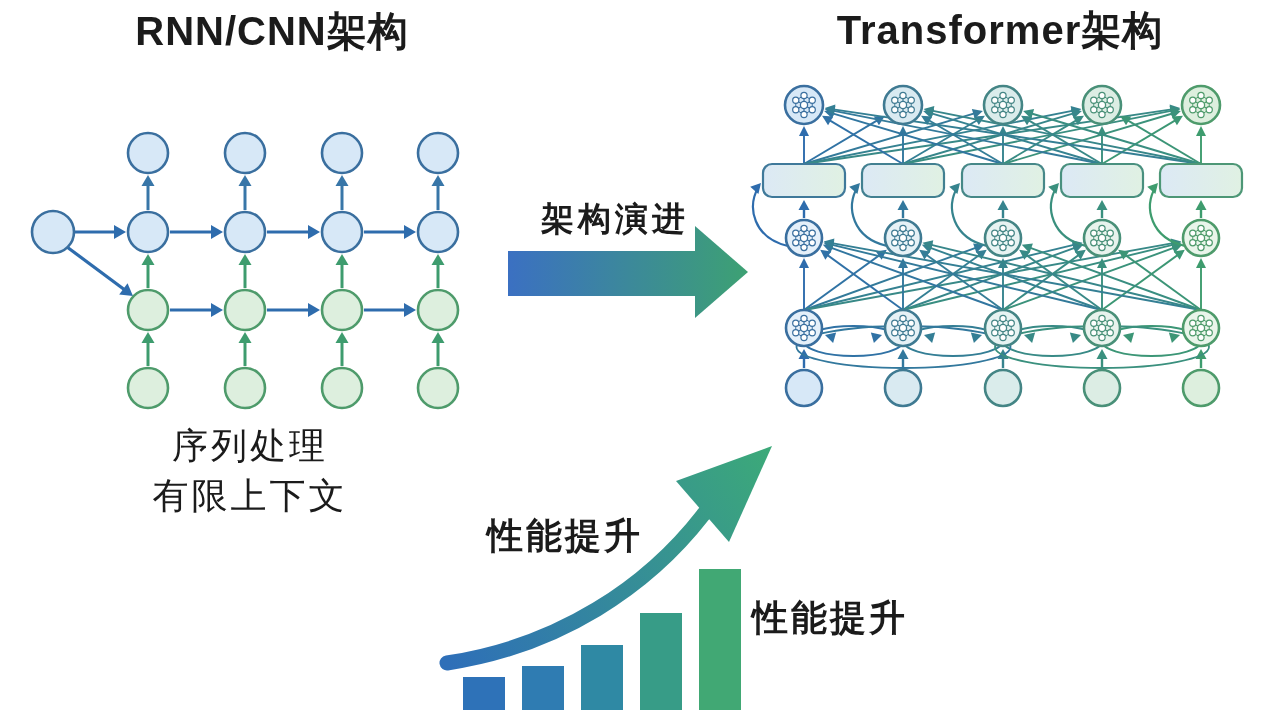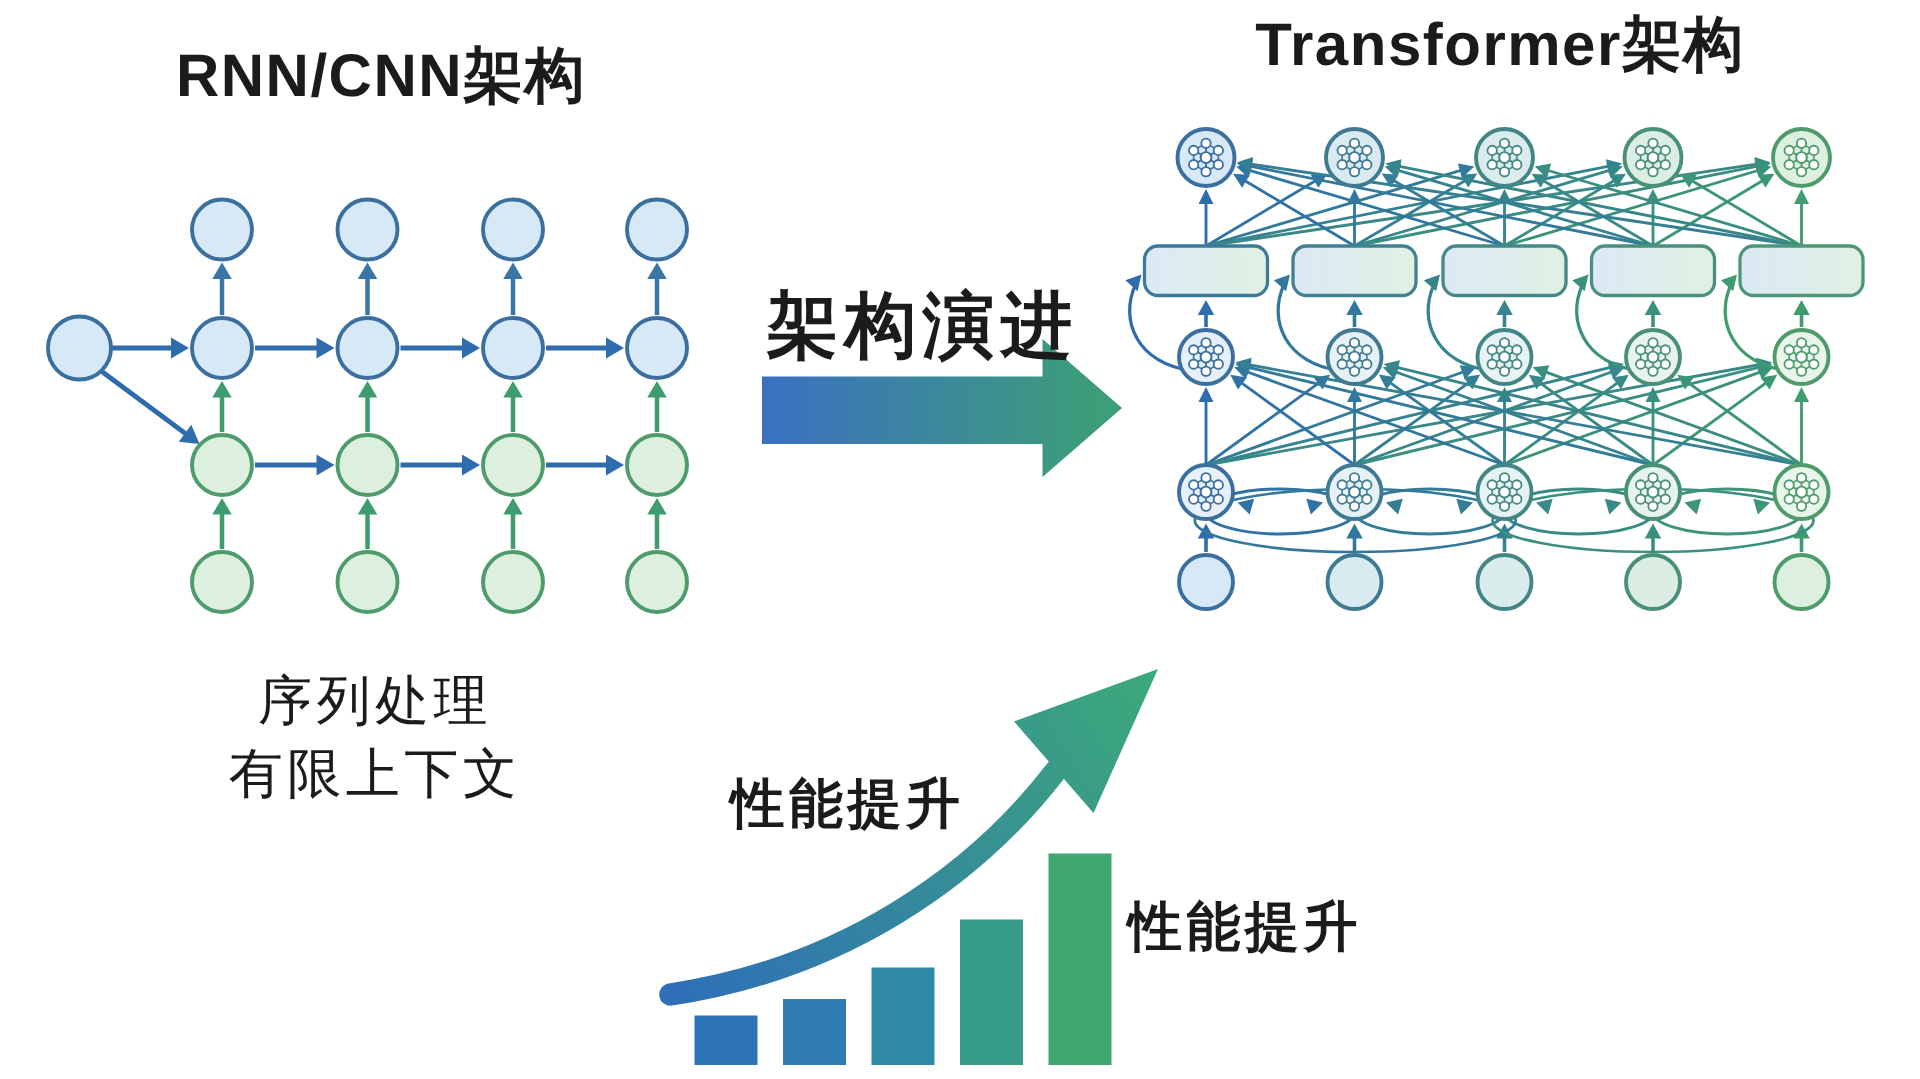--- a/index.html
+++ b/index.html
@@ -6,21 +6,21 @@
   .canvas{
     position:relative;width:1280px;height:719px;background:#ffffff;
     overflow:hidden;font-family:"Liberation Sans",sans-serif;
   }
   .lbl{
     position:absolute;transform:translate(-50%,-50%);
     color:#1b1b1b;white-space:nowrap;line-height:1.1;
   }
   .title{font-size:40px;font-weight:600;letter-spacing:1px;}
   .cap{font-size:36px;font-weight:500;letter-spacing:3px;}
-  .mid{font-size:48px;font-weight:600;letter-spacing:4px;}
+  .mid{font-size:33px;font-weight:600;letter-spacing:4px;}
   .perf{font-size:36px;font-weight:700;letter-spacing:3px;}
   svg{position:absolute;left:0;top:0;}
 </style>
 </head>
 <body>
 
 <div class="canvas">
 
   <svg id="art" width="1280" height="719" viewBox="0 0 1280 719">
     <defs>
@@ -670,24 +670,24 @@
         <rect x="463" y="677" width="42" height="33" fill="#2e72b8"></rect>
         <rect x="522" y="666" width="42" height="44" fill="#2f7cb2"></rect>
         <rect x="581" y="645" width="42" height="65" fill="#2f89a4"></rect>
         <rect x="640" y="613" width="42" height="97" fill="#379c87"></rect>
         <rect x="699" y="569" width="42" height="141" fill="#41a874"></rect>
         <path d="M447,663 C560,646 648,586 703,515 L733,478" stroke="url(#gradSwoosh)" stroke-width="15" fill="none" stroke-linecap="round"></path>
         <polygon points="772,446 676,481 729,542" fill="url(#gradSwoosh)"></polygon>
       </g>
   </svg>
 
-  <div class="lbl title" style="left:254px;top:31px;margin-top:20px;">RNN/CNN架构</div>
+  <div class="lbl title" style="left:272px;top:31px;">RNN/CNN架构</div>
   <div class="lbl title" style="left:1000px;top:30px;">Transformer架构</div>
 
   <div class="lbl mid" style="left:615px;top:219px;">架构演进</div>
 
-  <div class="lbl cap" style="left:250px;top:467px;">序列处理</div>
-  <div class="lbl cap" style="left:250px;top:519px;font-family:Liberation Mono, monospace;">有限上下文</div>
+  <div class="lbl cap" style="left:250px;top:446px;">序列处理</div>
+  <div class="lbl cap" style="left:250px;top:496px;">有限上下文</div>
 
 
   <div class="lbl perf" style="left:565px;top:536px;">性能提升</div>
   <div class="lbl perf" style="left:830px;top:618px;">性能提升</div>
 </div>
 
 </body></html>

